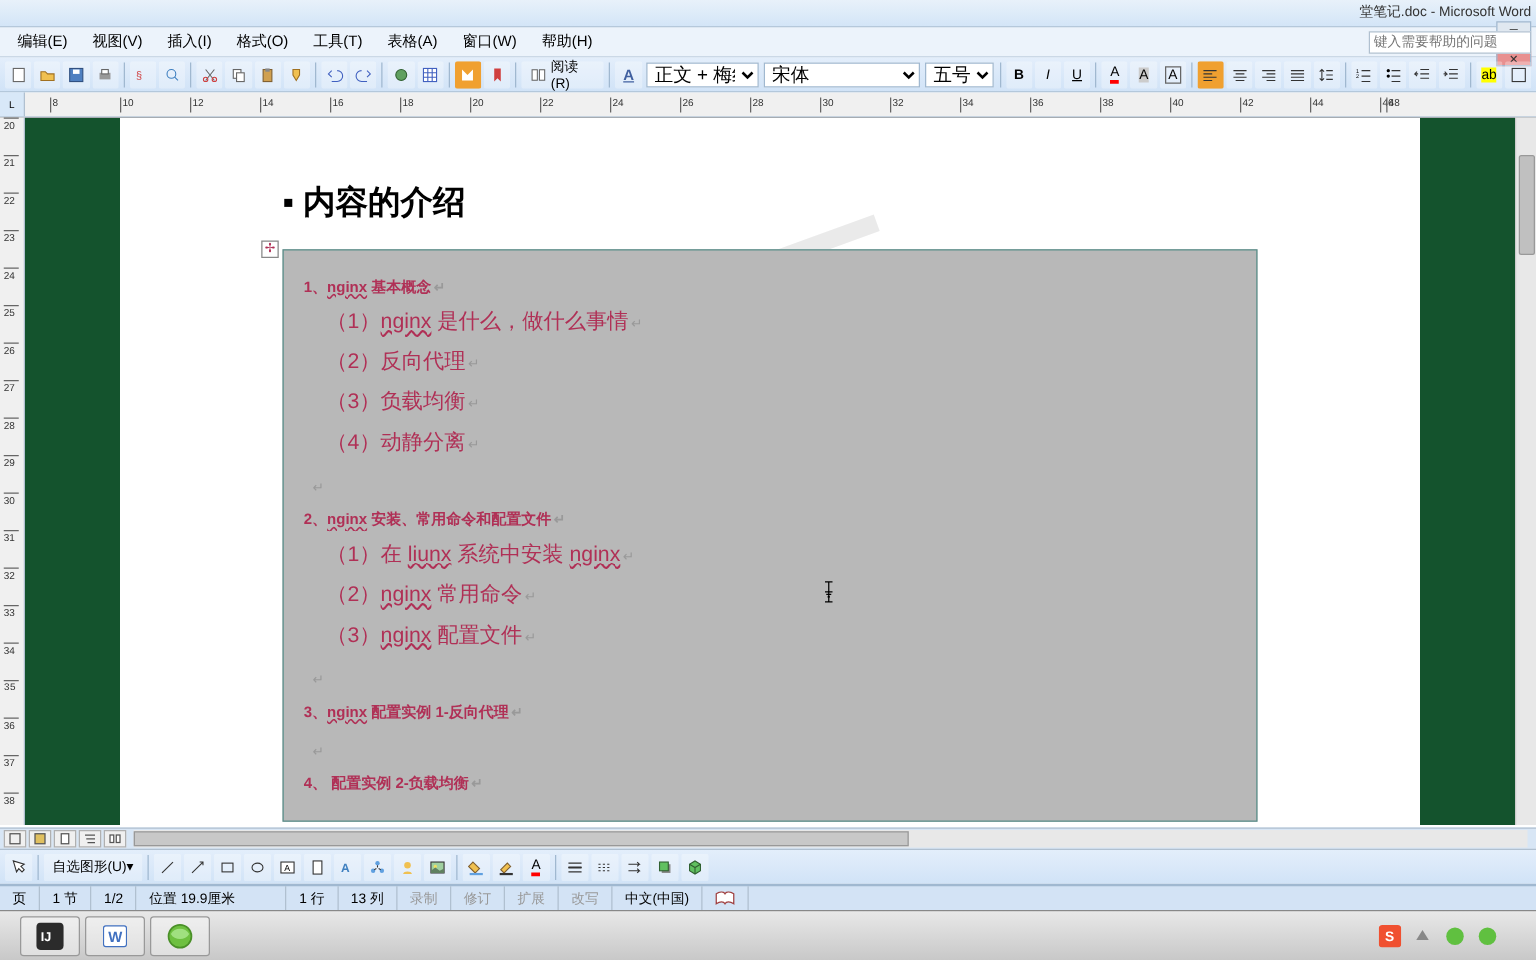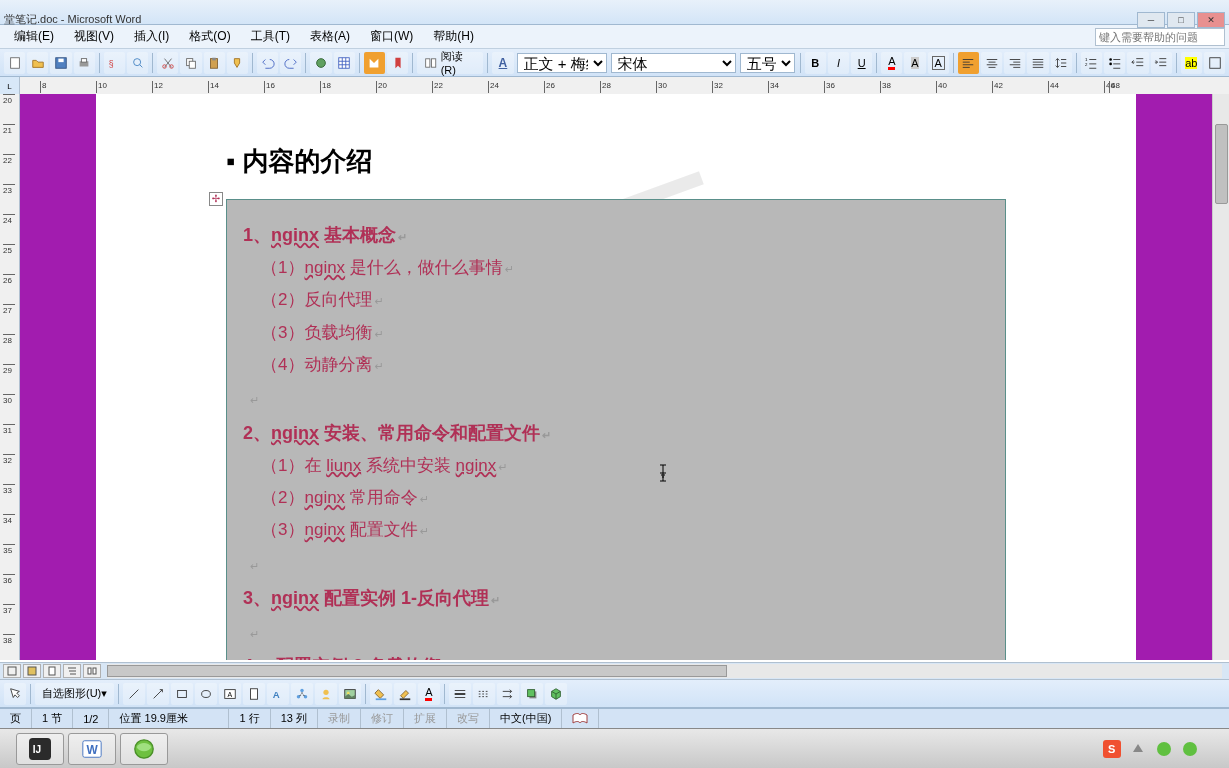--- a/index.html
+++ b/index.html
@@ -1,19 +1,19 @@
 <!DOCTYPE html>
 <html><head>
 <meta charset="utf-8">
 <style>
 * { margin: 0; padding: 0; box-sizing: border-box; font-family: "Microsoft YaHei", Arial, sans-serif; }
 body { width: 1229px; height: 768px; overflow: hidden; background: #fff; position: relative; }
 
 
-.titlebar { height: 22px; background: linear-gradient(#e8f1fa, #d3e5f7); border-bottom: 1px solid #a0b8d0; display: flex; align-items: flex-start; padding: 12px 4px; font-size: 11px; color: #333; }
+.titlebar { height: 22px; background: linear-gradient(#e8f1fa, #d3e5f7); border-bottom: 1px solid #a0b8d0; display: flex; align-items: flex-end; padding: 2px 4px; font-size: 11px; color: #333; flex-direction: column; }
 .titlebar .title { flex: 1; }
 .titlebar .winbtn { width: 28px; height: 16px; margin-left: 2px; background: #e0e8f0; border: 1px solid #a0b8d0; display: flex; align-items: center; justify-content: center; font-size: 9px; cursor: pointer; }
 .titlebar .winbtn.close { background: #e89090; }
 
 
 .menubar { height: 24px; background: #ecf3fb; display: flex; align-items: center; padding: 0 4px; font-size: 12px; border-bottom: 1px solid #c0d0e0; }
 .menubar .menuitem { padding: 2px 10px; cursor: pointer; }
 .menubar .helpbox { margin-left: auto; }
 .menubar .helpbox input { width: 130px; height: 18px; font-size: 11px; border: 1px solid #b0c0d0; background: #fff; padding: 0 3px; }
 
@@ -28,30 +28,30 @@
 
 .ruler-area { height: 20px; background: #d8e8f8; display: flex; position: relative; border-bottom: 1px solid #b0c0d0; }
 .ruler-corner { width: 20px; background: #d8e8f8; border-right: 1px solid #b0c0d0; font-size: 8px; display: flex; align-items: center; justify-content: center; }
 .ruler-h { flex: 1; position: relative; overflow: hidden; background: #f0f0f0; }
 .ruler-h .rtick { position: absolute; top: 4px; font-size: 8px; color: #333; border-left: 1px solid #666; padding-left: 1px; height: 12px; }
 
 
 .doc-area { position: absolute; top: 94px; left: 0; right: 0; bottom: 108px; display: flex; background: #808080; }
 .ruler-v { width: 20px; background: #f0f0f0; border-right: 1px solid #b0c0d0; position: relative; }
 .ruler-v .rtick { position: absolute; left: 3px; font-size: 8px; color: #333; border-top: 1px solid #666; padding-top: 1px; width: 12px; }
-.page-scroll { flex: 1; overflow: auto; background: #a21caf; position: relative; }
+.page-scroll { flex: 1; overflow: auto; background: #14532d; position: relative; }
 .page { width: 1040px; min-height: 1200px; background: #fff; margin: 0 auto; padding: 50px 130px; position: relative; }
 .watermark { position: absolute; top: 0; left: 0; width: 100%; height: 100%; pointer-events: none; opacity: 0.08; }
 .watermark svg { width: 100%; height: 400px; }
 
 .section-heading { font-size: 26px; font-weight: bold; color: #000; margin-bottom: 20px; }
 .section-heading::before { content: "▪ "; }
 .content-box { background: #b8b8b8; border: 1px solid #5a8f8a; padding: 18px 16px; position: relative; color: #b03056; font-size: 18px; line-height: 1.9; }
 .content-box .movehandle { position: absolute; top: -8px; left: -18px; width: 14px; height: 14px; background: #fff; border: 1px solid #888; font-size: 10px; text-align: center; line-height: 12px; cursor: move; }
-.content-box .h { font-weight: bold; font-size: 18px; }
+.content-box .h { font-weight: bold; font-size: 12px; }
 .content-box .sub { padding-left: 18px; font-size: 17px; }
 .content-box .ul { text-decoration: underline wavy #b03056; }
 .content-box .pmark::after { content: "↵"; font-size: 11px; color: #999; margin-left: 2px; }
 
 
 .vscroll { width: 17px; background: #e8e8e8; border-left: 1px solid #ccc; position: relative; }
 .vscroll .thumb { position: absolute; top: 30px; left: 2px; width: 13px; height: 80px; background: #c0c0c0; border: 1px solid #999; border-radius: 2px; cursor: pointer; }
 
 
 .viewrow { height: 18px; background: #d8e6f5; display: flex; align-items: center; padding: 0 3px; border-top: 1px solid #b0c0d0; border-bottom: 1px solid #b0c0d0; }

